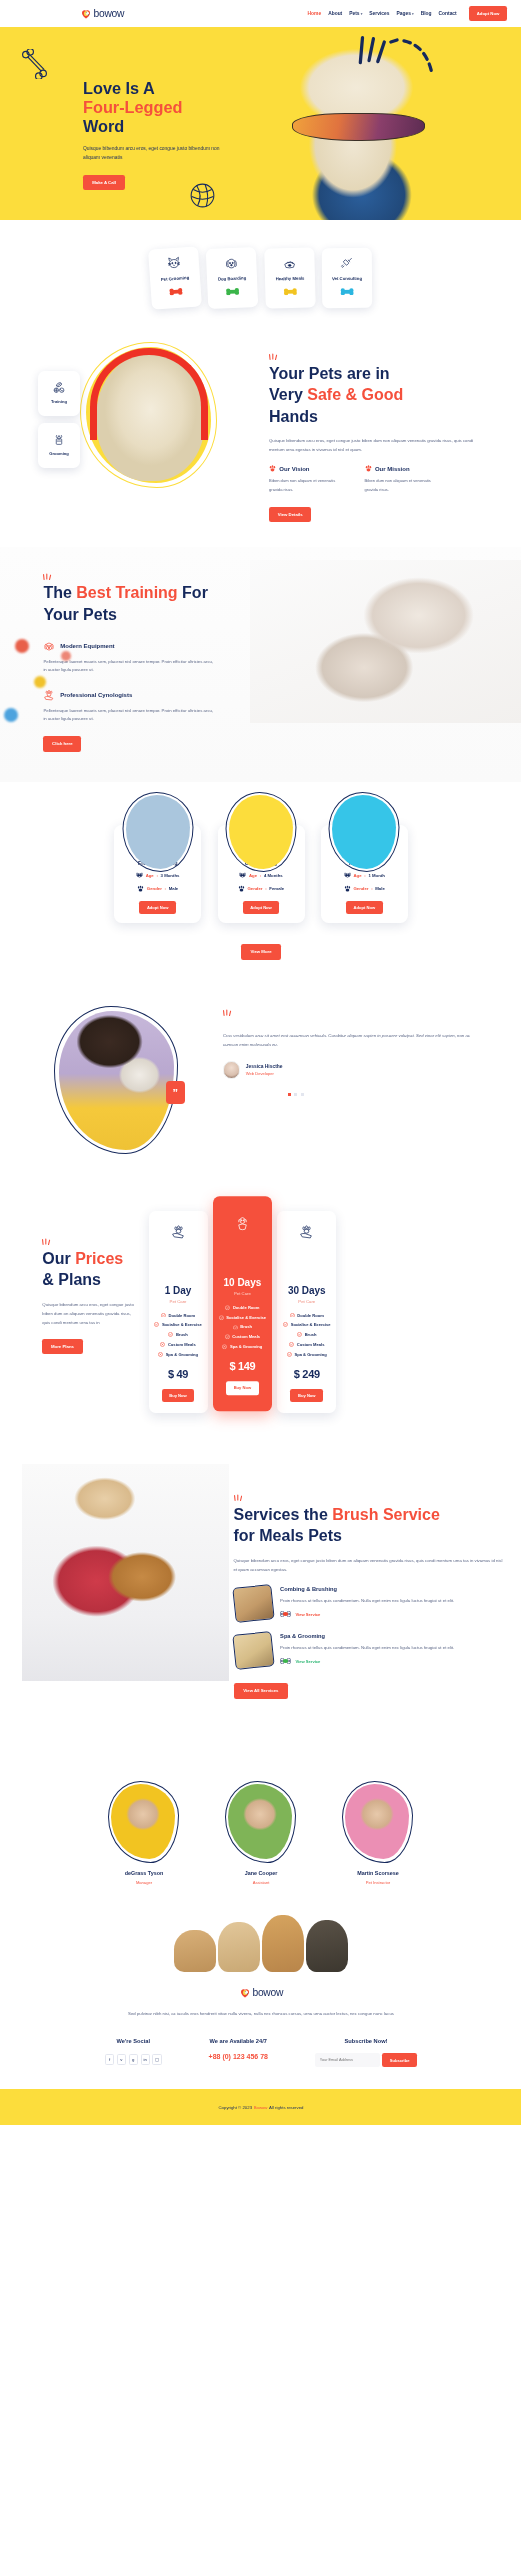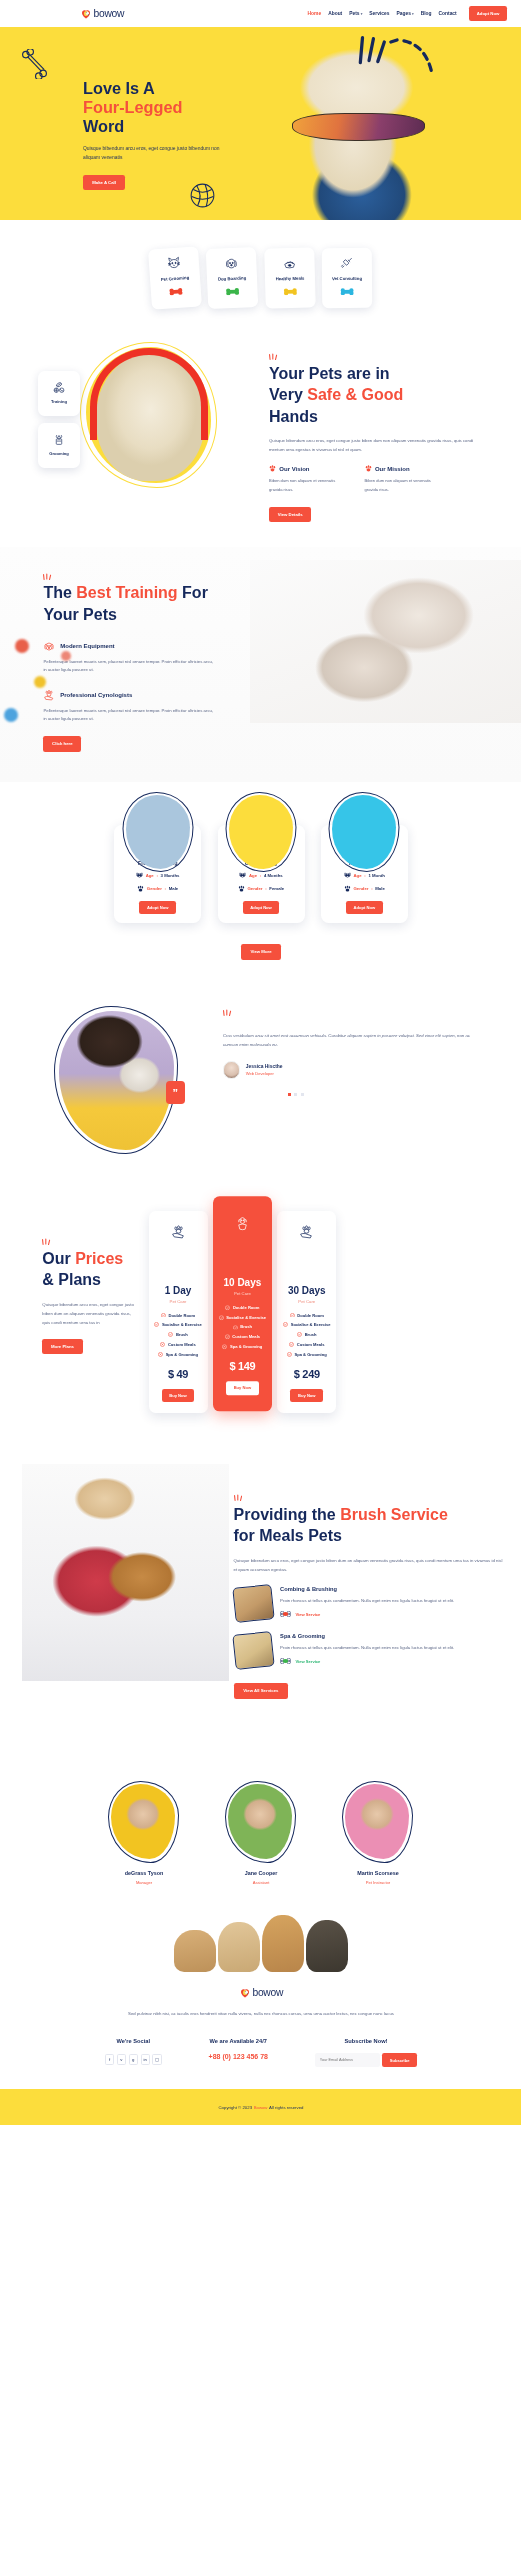--- a/index.html
+++ b/index.html
@@ -993,21 +993,21 @@
       <span class="scribble">
         <svg viewBox="0 0 16 14" width="8.7" height="7.6">
             <g stroke="#f5503c" stroke-width="2" stroke-linecap="round">
               <path d="M2 12 L1 3"></path>
               <path d="M7 11 L7 2"></path>
               <path d="M12 12 L14 4"></path>
             </g>
           </svg>
       </span>
       <h2 class="sec-h2">
-        <span>Providing the </span><span class="accent">Brush Service</span><br>
+        <span>Services the </span><span class="accent">Brush Service</span><br>
         <span>for Meals Pets</span>
       </h2>
       <p class="sec-p">Quisque bibendum arcu eros, eget congue justo biben dum on aliquam venenatis gravida risus, quis condi mentum urna tas in vivamus id nisl et quam accumsan egestas.</p>
 
       <div class="srv-item">
         <div class="srv-thumb"></div>
         <div>
           <div class="srv-title">Combing &amp; Brushing</div>
           <p class="srv-p">Proin rhoncus at tellus quis condimentum. Nulla eget enim nec ligula luctus feugiat ut et elit.</p>
           <div class="srv-link red">

